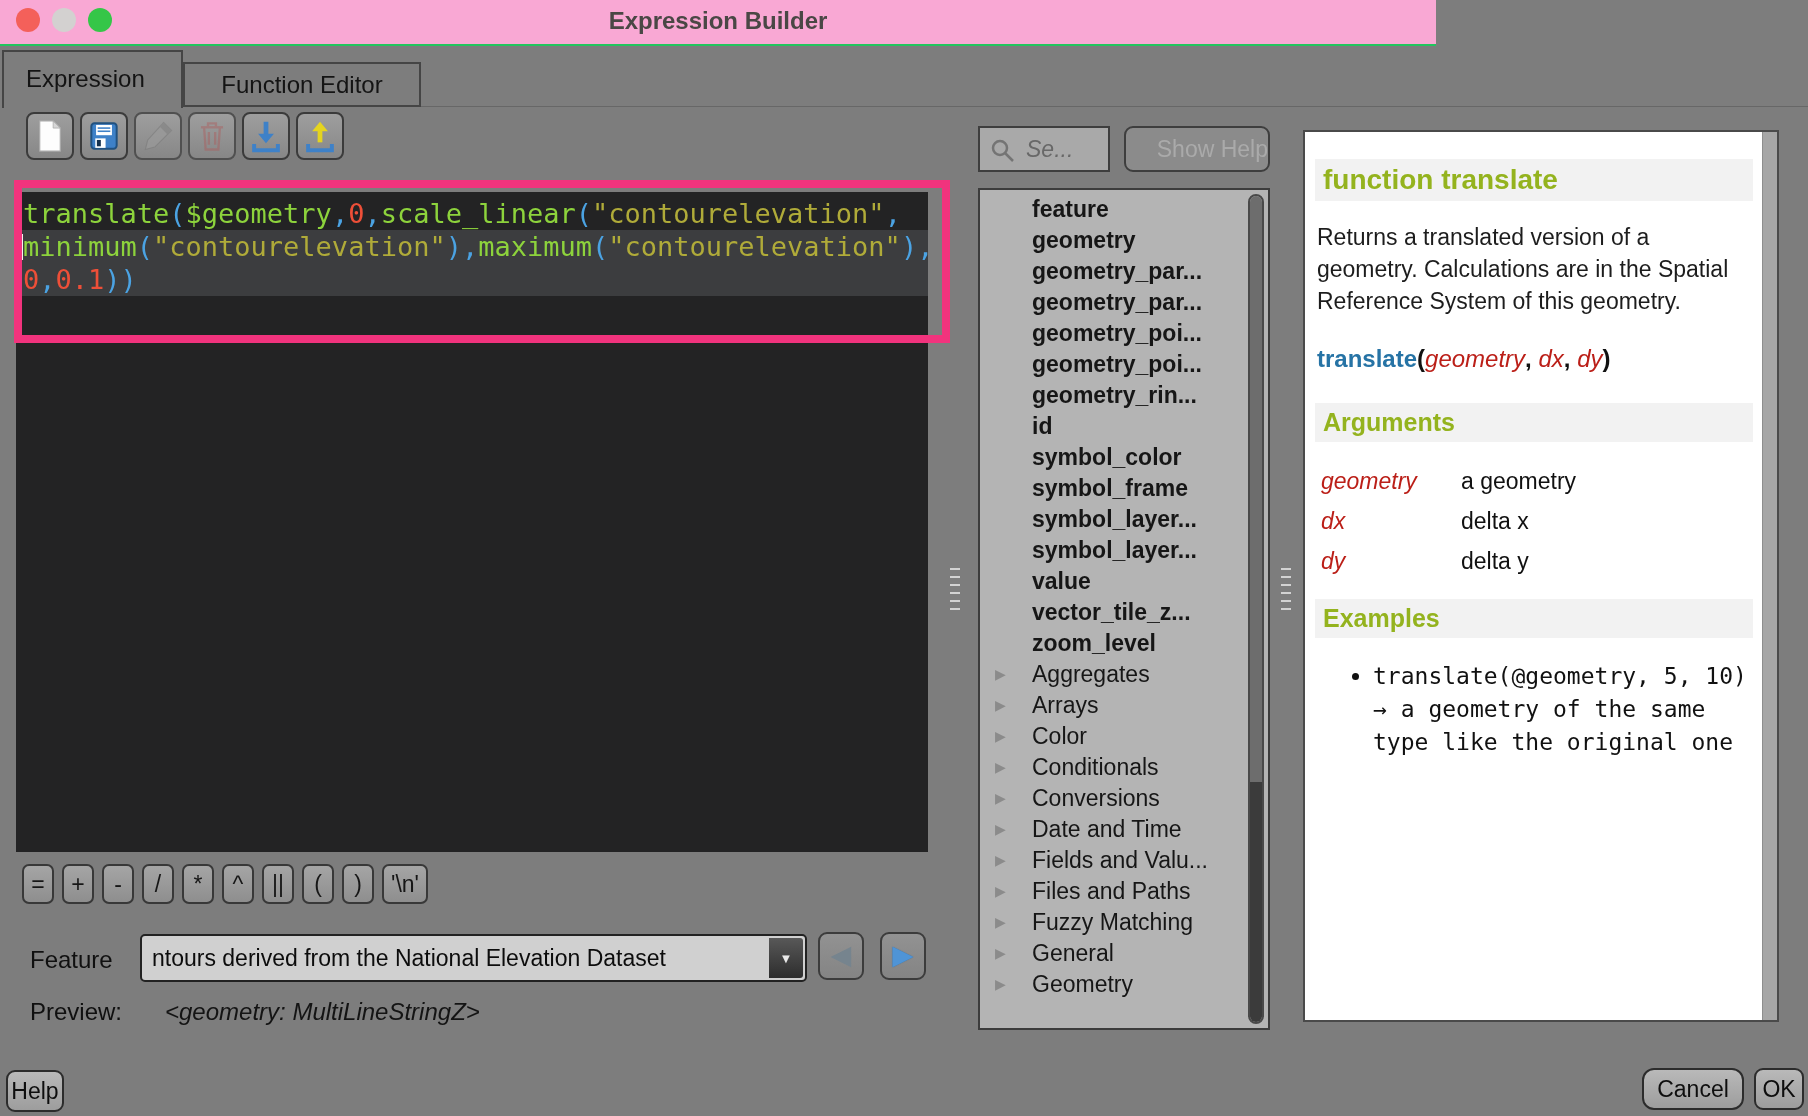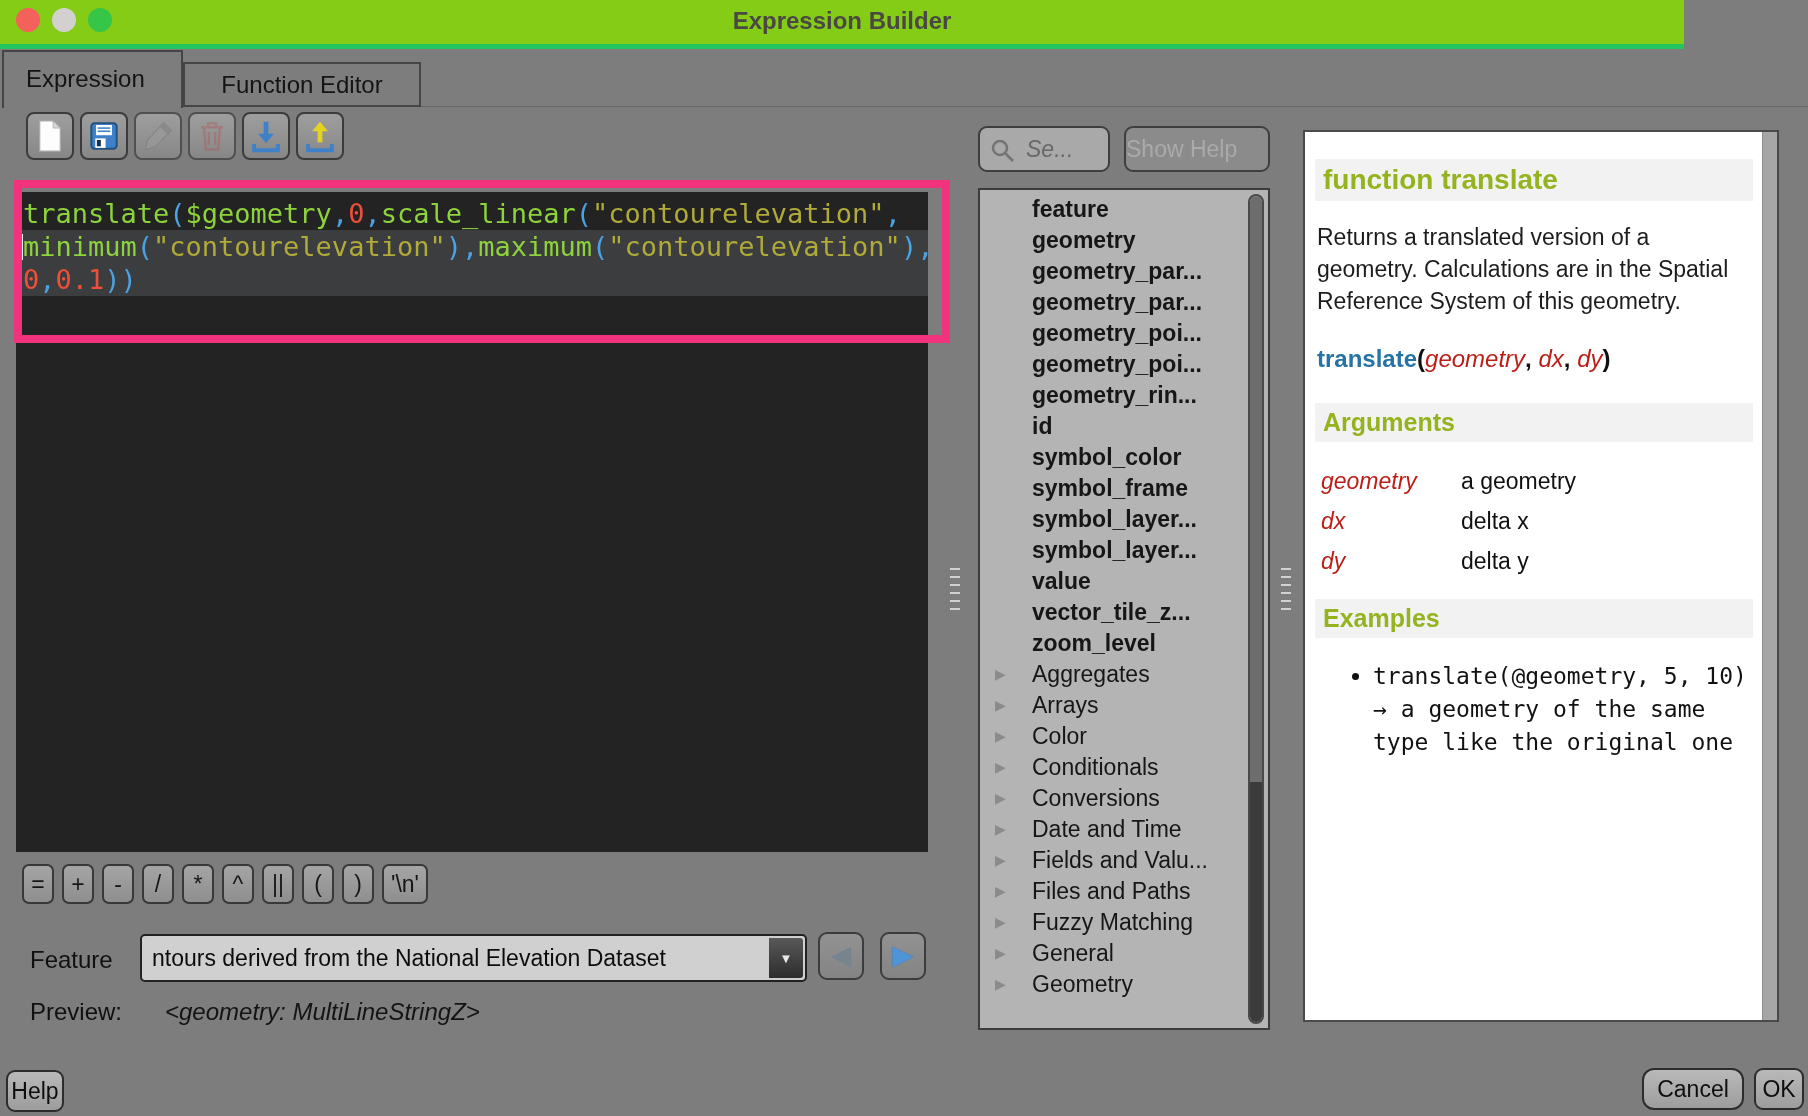--- a/index.html
+++ b/index.html
@@ -1,21 +1,21 @@
 <!DOCTYPE html>
 <html><head>
 <meta charset="utf-8">
 <style>
   html,body{margin:0;padding:0;background:#555;}
   #app{position:relative;width:1808px;height:1116px;background:#7d7d7d;
        font-family:"Liberation Sans",sans-serif;overflow:hidden;}
 
   
-  .titlebar{position:absolute;left:0;top:0;width:1684px;height:44px;background:#84cc16;
-            border-bottom:5px solid #22c55e;}
+  .titlebar{position:absolute;left:0;top:0;width:1436px;height:44px;background:#f9a8d4;
+            border-bottom:2px solid #22c55e;}
   .tl{position:absolute;top:8px;width:24px;height:24px;border-radius:50%;}
   .tl.red{left:16px;background:#f4605a;}
   .tl.gray{left:52px;background:#d3d1d0;}
   .tl.green{left:88px;background:#35c648;}
   .win-title{position:absolute;left:0;top:0;width:100%;height:44px;line-height:42px;
              text-align:center;font-weight:bold;font-size:24px;color:#4a4745;}
 
   
   .tab-line{position:absolute;left:420px;top:106px;width:1388px;height:0;border-top:1px solid #676767;}
   .tab{position:absolute;box-sizing:border-box;background:#7d7d7d;color:#141414;font-size:24px;}
@@ -60,25 +60,25 @@
                     justify-content:center;color:#e9e9e9;font-size:13px;}
   .nav-btn{position:absolute;top:932px;width:46px;height:48px;border:2px solid #3c3c3c;border-radius:9px;
            background:linear-gradient(#929292,#848484);box-sizing:border-box;text-align:center;line-height:42px;font-size:27px;}
   .nav-btn.prev{left:818px;color:#76848e;}
   .nav-btn.next{left:880px;color:#4f94d6;text-shadow:0 0 1px #2a6aa8;}
   .preview-label{position:absolute;left:30px;top:998px;font-size:24px;color:#101010;}
   .preview-value{position:absolute;left:165px;top:998px;font-size:24px;font-style:italic;color:#141414;}
 
   
   .search-box{position:absolute;left:978px;top:126px;width:132px;height:46px;border:2px solid #3e3e3e;
-              border-radius:9px;background:#a9a9a9;box-sizing:border-box;}
+              border-radius:0;background:#a9a9a9;box-sizing:border-box;}
   .search-box svg{position:absolute;left:10px;top:10px;}
   .search-ph{position:absolute;left:46px;top:0;height:42px;line-height:42px;font-size:23px;font-style:italic;color:#686868;}
   .show-help{position:absolute;left:1124px;top:126px;width:146px;height:46px;border:2px solid #3e3e3e;
-             border-radius:9px;background:#8b8b8b;box-sizing:border-box;text-align:left;line-height:42px;
+             border-radius:9px;background:#8b8b8b;box-sizing:border-box;text-align:right;line-height:42px;
              font-size:23px;color:#aaa;}
 
   .tree{position:absolute;left:978px;top:188px;width:292px;height:842px;background:#b4b4b4;
         border:2px solid #3c3c3c;box-sizing:border-box;padding-top:4px;overflow:hidden;}
   .tree-row{position:relative;height:31px;line-height:31px;padding-left:52px;font-size:23px;color:#161616;
             white-space:nowrap;}
   .tree-row.value-row{font-weight:bold;}
   .tree-row .tri{position:absolute;left:15px;top:0;font-size:14px;color:#8b8b8b;}
   .tree-scroll{position:absolute;right:4px;top:4px;bottom:4px;width:16px;border:2px solid #494949;
                border-radius:8px;overflow:hidden;box-sizing:border-box;}

